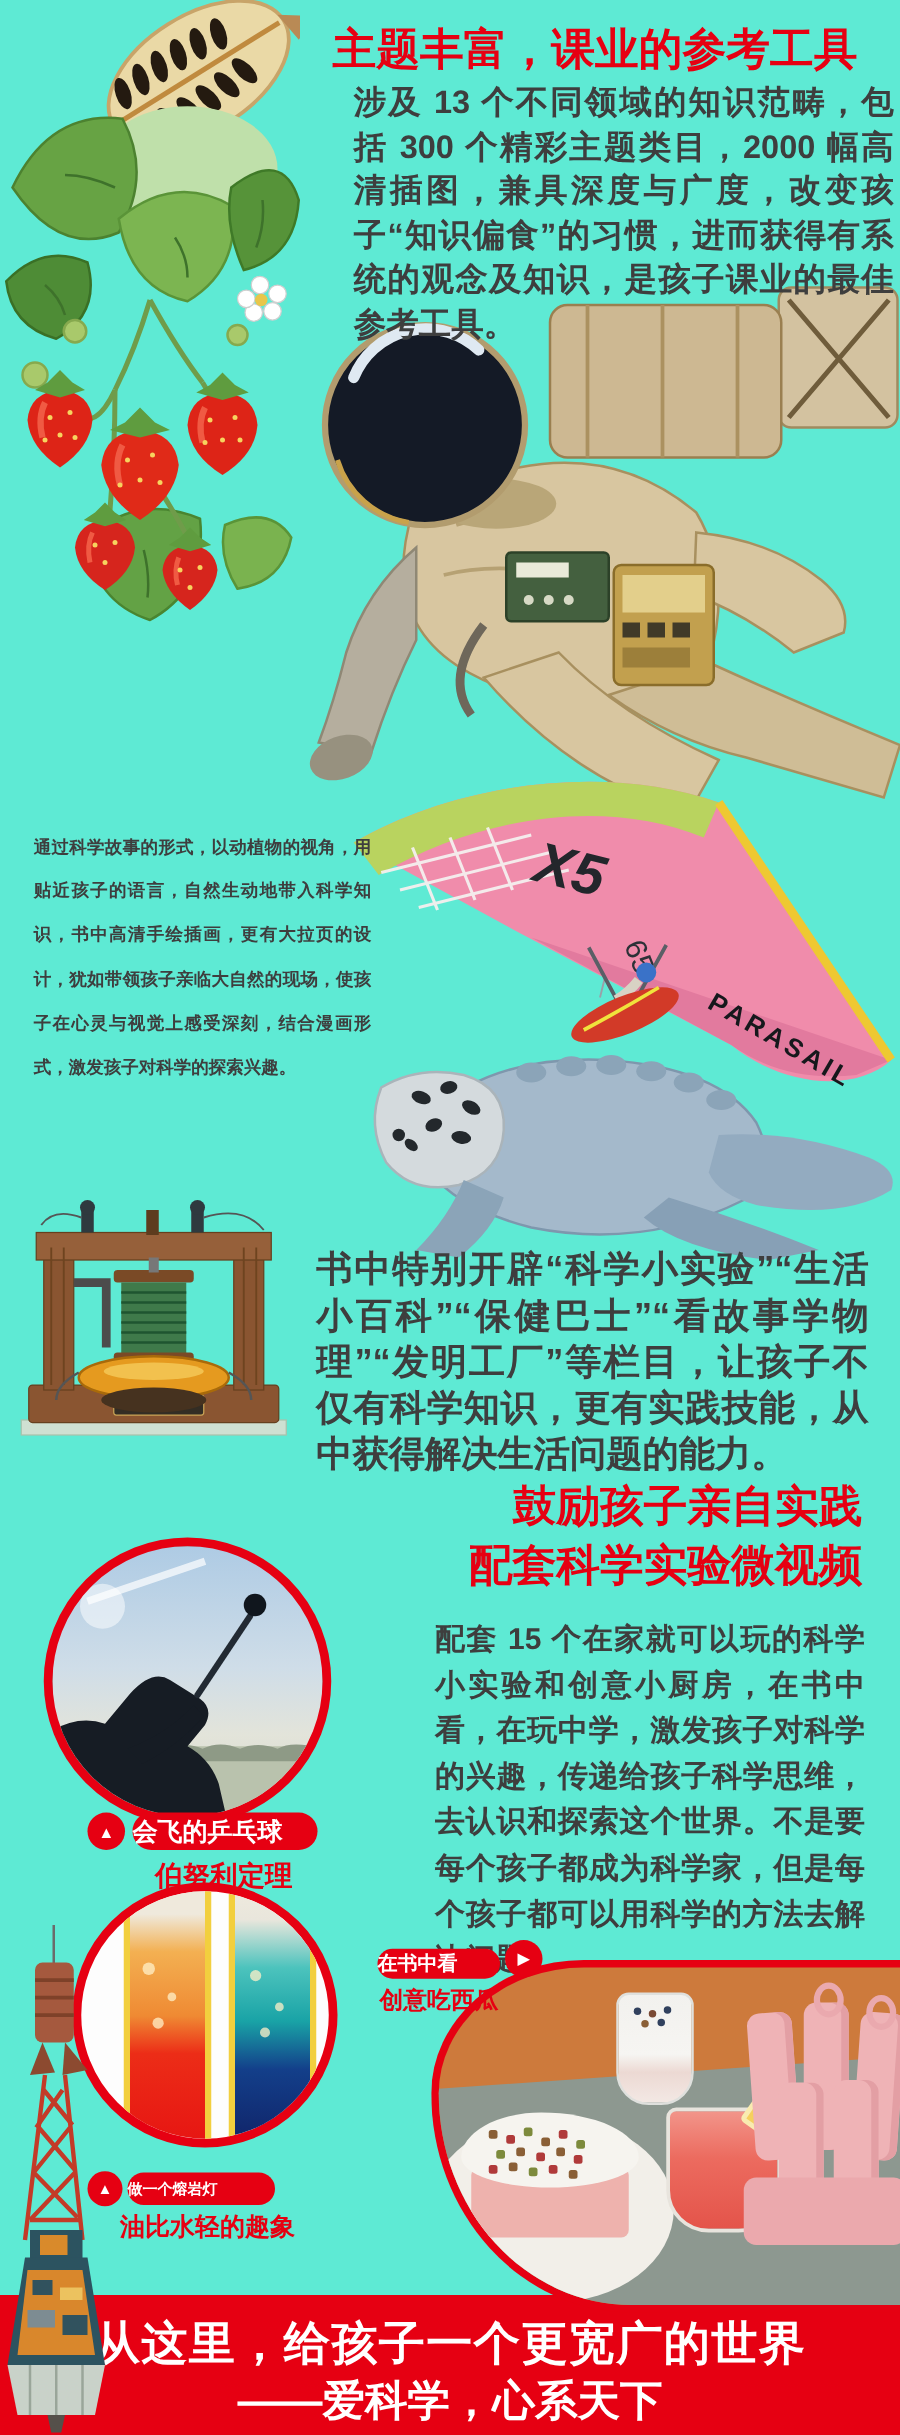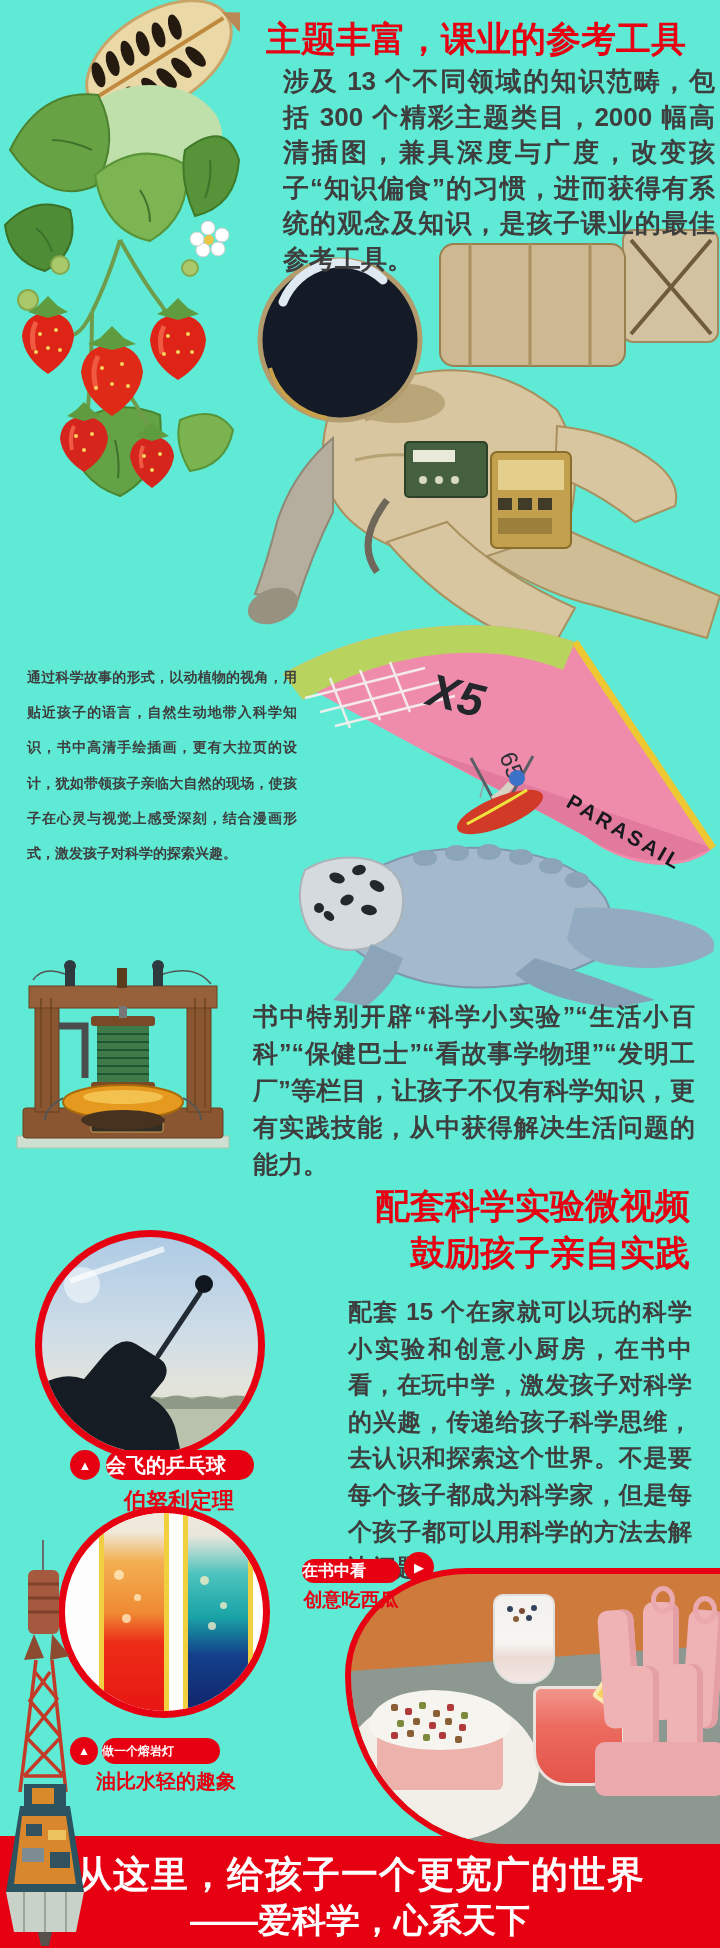--- a/index.html
+++ b/index.html
@@ -5,21 +5,21 @@
   html,body{margin:0;padding:0;background:#ffffff;}
   #page{position:relative;width:720px;height:1948px;background:#5eead4;overflow:hidden;
         font-family:"Liberation Sans","DejaVu Sans",sans-serif;}
   .abs{position:absolute;}
   .heading{color:#e60012;font-weight:bold;}
   .body-text{color:#3e3e3e;font-weight:600;text-align:justify;}
   #h1{left:266px;top:16px;font-size:35px;white-space:nowrap;z-index:2;}
   #p1{left:283px;top:64px;width:432px;font-size:26px;line-height:35.5px;z-index:2;}
   #h2{left:25px;top:526px;font-size:35px;line-height:47px;z-index:2;}
   #p2{left:27px;top:632px;width:270px;font-size:14px;line-height:35.2px;z-index:2;margin-top:28px;}
-  #p3{left:253px;top:998px;width:442px;font-size:25px;line-height:37px;z-index:2;}
+  #p3{left:253px;top:998px;width:442px;font-size:29px;line-height:37px;z-index:2;}
   #h3{left:290px;top:1182px;width:400px;text-align:right;font-size:35px;line-height:47px;z-index:2;}
   #p4{left:348px;top:1294px;width:344px;font-size:24px;line-height:36.6px;z-index:2;}
 
   .photo-circle{border-radius:50%;border:7px solid #e60012;overflow:hidden;z-index:4;}
   #pingpong{left:35px;top:1230px;width:216px;height:216px;
             background:linear-gradient(180deg,#aecbe4 0%,#cfdde8 45%,#e3e4da 70%,#cfd3c4 100%);}
   #lava{left:58px;top:1506px;width:198px;height:198px;background:#fdfdfd;}
   .bottle{position:absolute;top:-8px;width:60px;height:214px;border:5px solid #f2cf3e;border-radius:8px 8px 12px 12px;}
   #btl-l{left:34px;background:linear-gradient(180deg,#efe9dc 0%,#efe9dc 10%,#f3b052 24%,#ef8a33 48%,#ec2d17 62%,#e61212 100%);}
   #btl-r{left:118px;background:linear-gradient(180deg,#efeade 0%,#e9e6dc 12%,#4cc3bd 30%,#19a3a6 50%,#133f8a 68%,#101f63 100%);}
@@ -340,22 +340,22 @@
       <rect x="0" y="160" width="216" height="56" fill="#b9c2ad"></rect>
       <path d="M0 162 q10 -6 20 0 q10 -7 22 0 q12 -6 24 0 q14 -7 28 0 q12 -6 26 0 q14 -7 30 0 q14 -6 30 0 q12 -7 36 0 v10 H0 Z" fill="#8e9a86"></path>
       <path d="M-5 216 L-5 150 Q20 134 42 142 L62 118 Q80 98 94 107 L118 122 Q129 130 122 143 L108 160 Q126 170 133 190 L139 216 Z" fill="#161c24"></path>
       <path d="M60 162 Q92 150 113 127 L121 136 Q100 160 72 174 Z" fill="#161c24"></path>
       <line x1="116" y1="119" x2="158" y2="56" stroke="#222a33" stroke-width="5" stroke-linecap="round"></line>
       <circle cx="162" cy="47" r="9" fill="#10161d"></circle>
     </svg>
   </div>
 
   <div id="h3" class="abs heading">
+    <div>鼓励孩子亲自实践</div>
     <div>配套科学实验微视频</div>
-    <div>鼓励孩子亲自实践</div>
   </div>
   <div id="p4" class="abs body-text">配套 15 个在家就可以玩的科学小实验和创意小厨房，在书中看，在玩中学，激发孩子对科学的兴趣，传递给孩子科学思维，去认识和探索这个世界。不是要每个孩子都成为科学家，但是每个孩子都可以用科学的方法去解决问题。</div>
 
   <div id="pp-play" class="abs play-btn">
     <span>▲</span>
   </div>
   <div id="pp-pill" class="abs pill">
     <span>会飞的乒乓球</span>
   </div>
   <div id="pp-sub" class="abs sub">伯努利定理</div>

